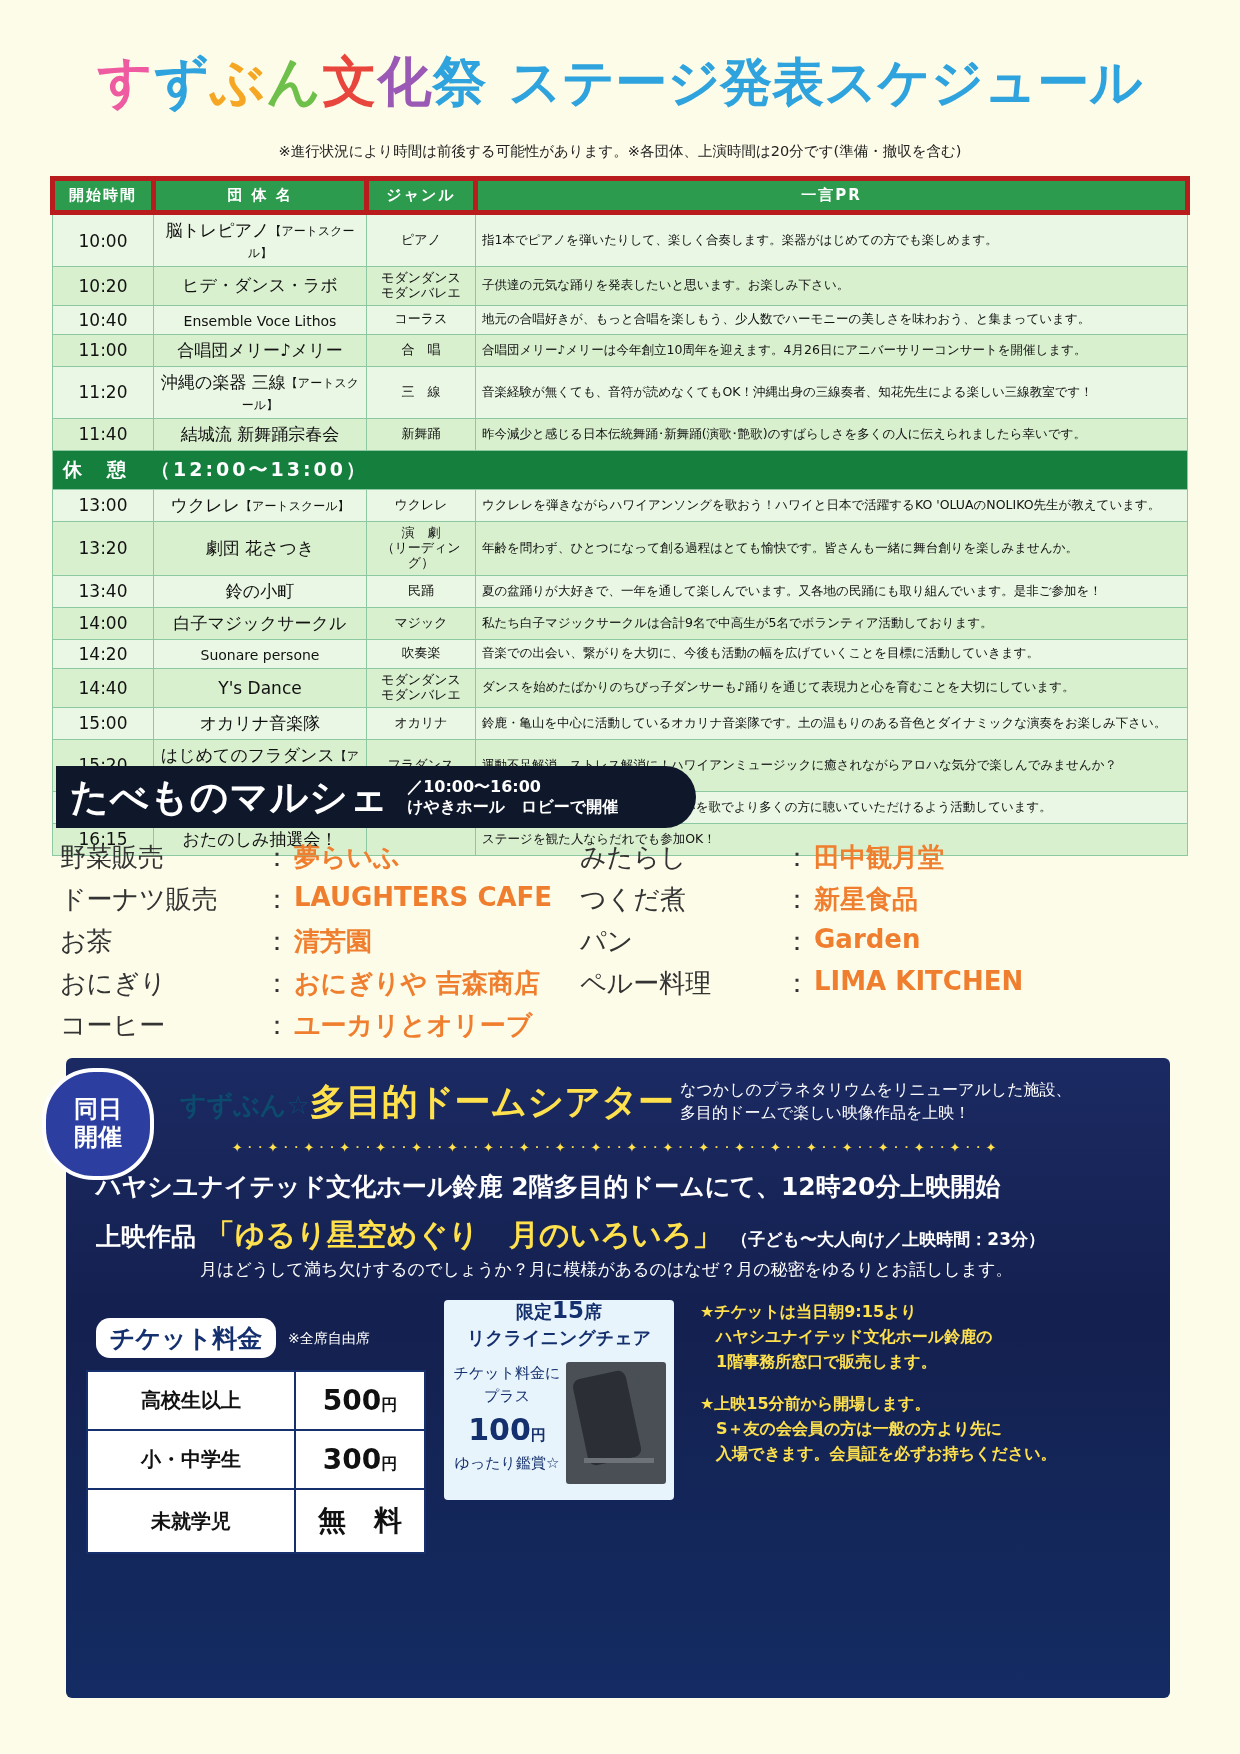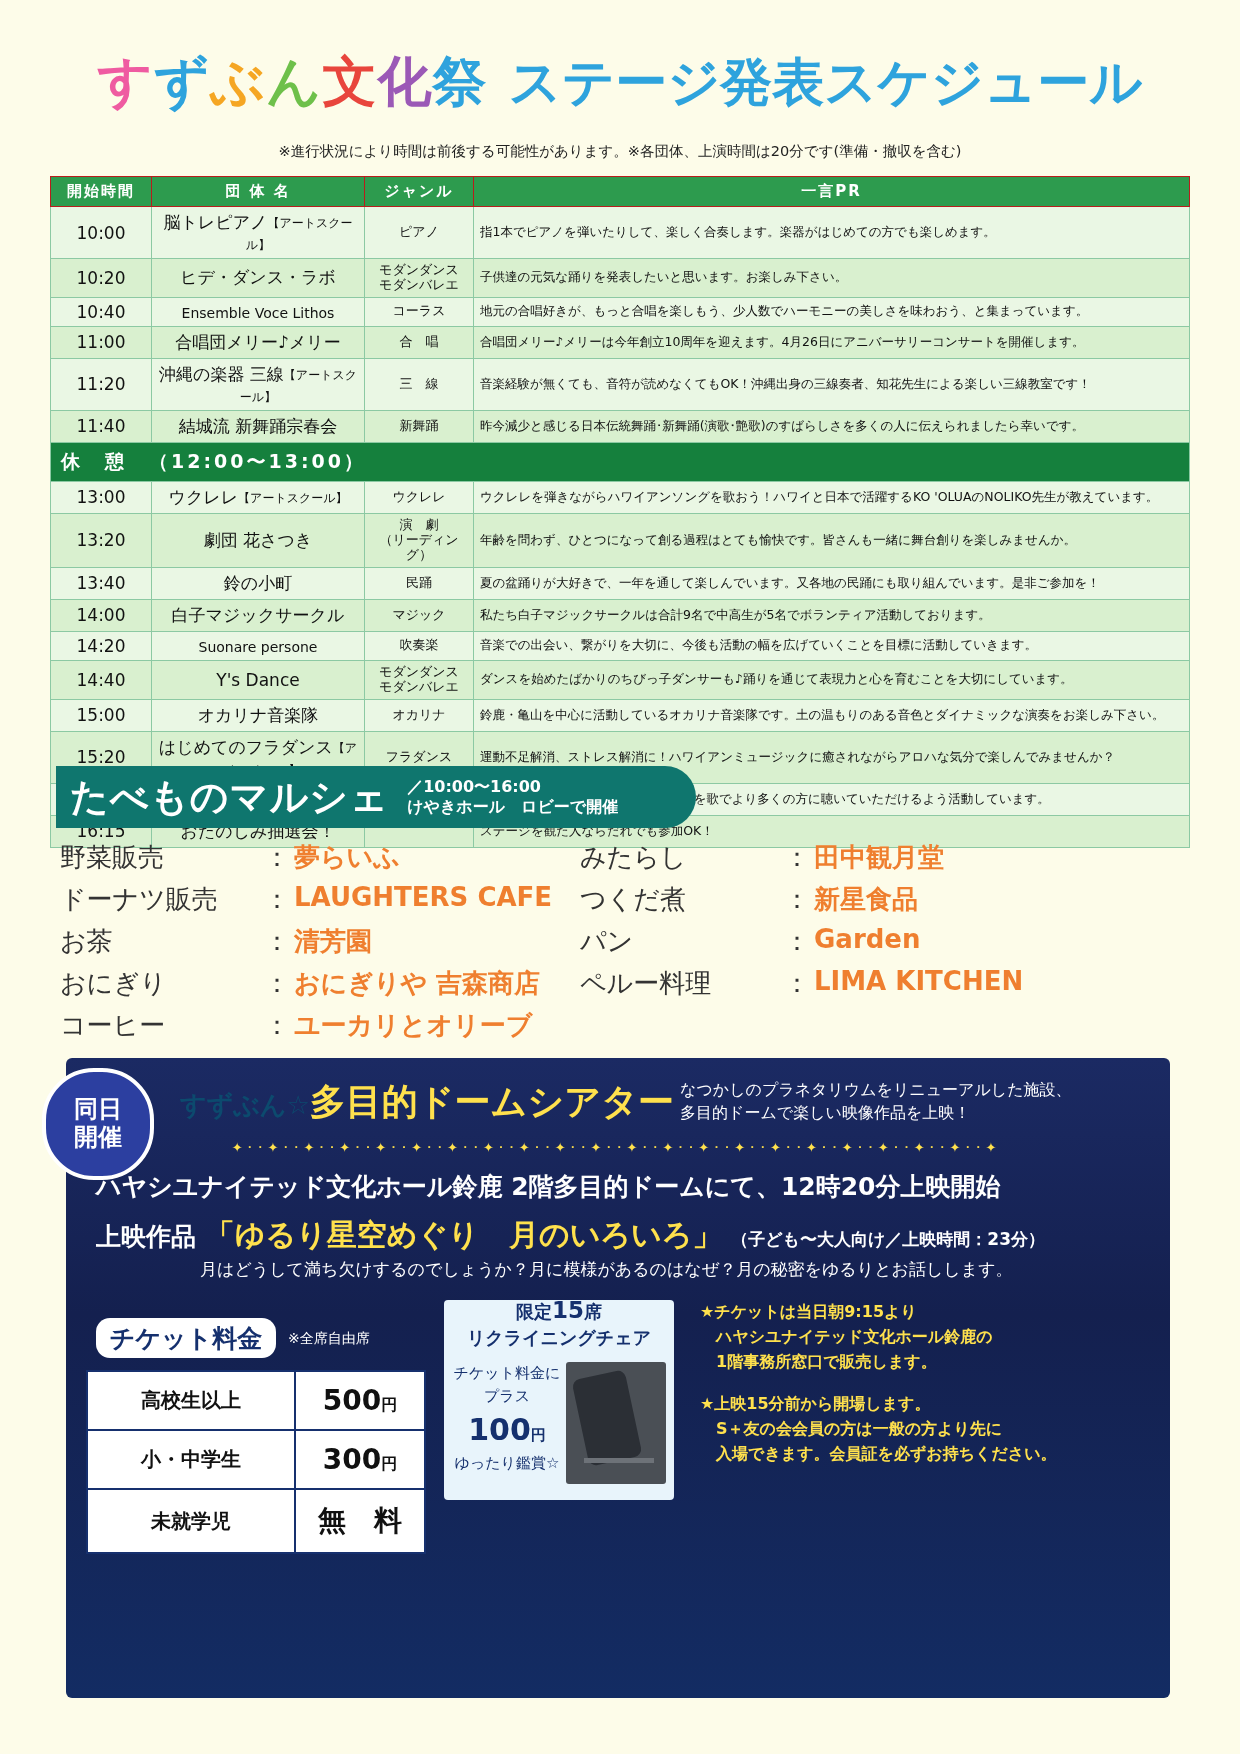--- a/index.html
+++ b/index.html
@@ -15,35 +15,35 @@
   
   .title-wrap{position:absolute;left:0;top:48px;width:1240px;text-align:center;}
   .title-main{font-size:54px;font-weight:bold;letter-spacing:1px;line-height:1.1;display:inline-block;}
   .t-c1{color:#ef5ba1;}.t-c2{color:#2ea3dd;}.t-c3{color:#f5a623;}
   .t-c4{color:#6ec04a;}.t-c5{color:#e8453c;}.t-c6{color:#9b59b6;}
   .title-sub{color:#2ea3dd;font-size:52px;font-weight:bold;margin-left:16px;}
   .note{position:absolute;left:0;top:142px;width:1240px;text-align:center;font-size:14.5px;color:#222;}
 
   
   .sched{position:absolute;left:50px;top:176px;width:1140px;border-collapse:collapse;font-size:14px;}
-  .sched th{background:#2d9b4e;color:#fff;font-weight:bold;border:1px solid #b91c1c;padding:5px 2px;font-size:15px;letter-spacing:2px;}
+  .sched th{background:#2d9b4e;color:#fff;font-weight:bold;border:5px solid #b91c1c;padding:5px 2px;font-size:15px;letter-spacing:2px;}
   .sched td{border:1px solid #8cc9a3;padding:4px 6px;color:#111;}
   .col-time{width:88px;text-align:center;font-size:17px;}
   .col-group{width:200px;text-align:center;font-size:17px;}
   .col-genre{width:96px;text-align:center;font-size:13px;line-height:1.15;}
   .col-pr{font-size:12.5px;}
   tr.rowA td{background:#eaf7e4;}
   tr.rowB td{background:#d9f0cf;}
   .break-row td{background:#15803d;color:#fff;font-size:19px;font-weight:bold;padding:6px 10px;letter-spacing:3px;}
   .small-tag{font-size:12px;vertical-align:middle;}
   .mid{font-size:14px;}
 
   
   .marche-banner{position:absolute;left:56px;top:766px;width:640px;height:62px;
-    background:#0f766e;border-radius:0 31px 31px 0;display:flex;align-items:center;}
+    background:#0f172a;border-radius:0 31px 31px 0;display:flex;align-items:center;}
   .marche-banner .mb-title{color:#fff;font-size:38px;font-weight:bold;margin-left:14px;letter-spacing:1px;}
   .marche-banner .mb-sub{color:#fff;font-size:16px;font-weight:bold;line-height:1.25;margin-left:18px;}
   .marche-list{position:absolute;left:60px;top:840px;width:1100px;font-size:26px;color:#333;}
   .marche-row{display:flex;margin-bottom:7px;}
   .m-col{display:flex;width:520px;}
   .m-label{width:200px;}
   .m-colon{width:34px;text-align:center;}
   .m-value{color:#ef7f2f;font-weight:bold;}
 
   

